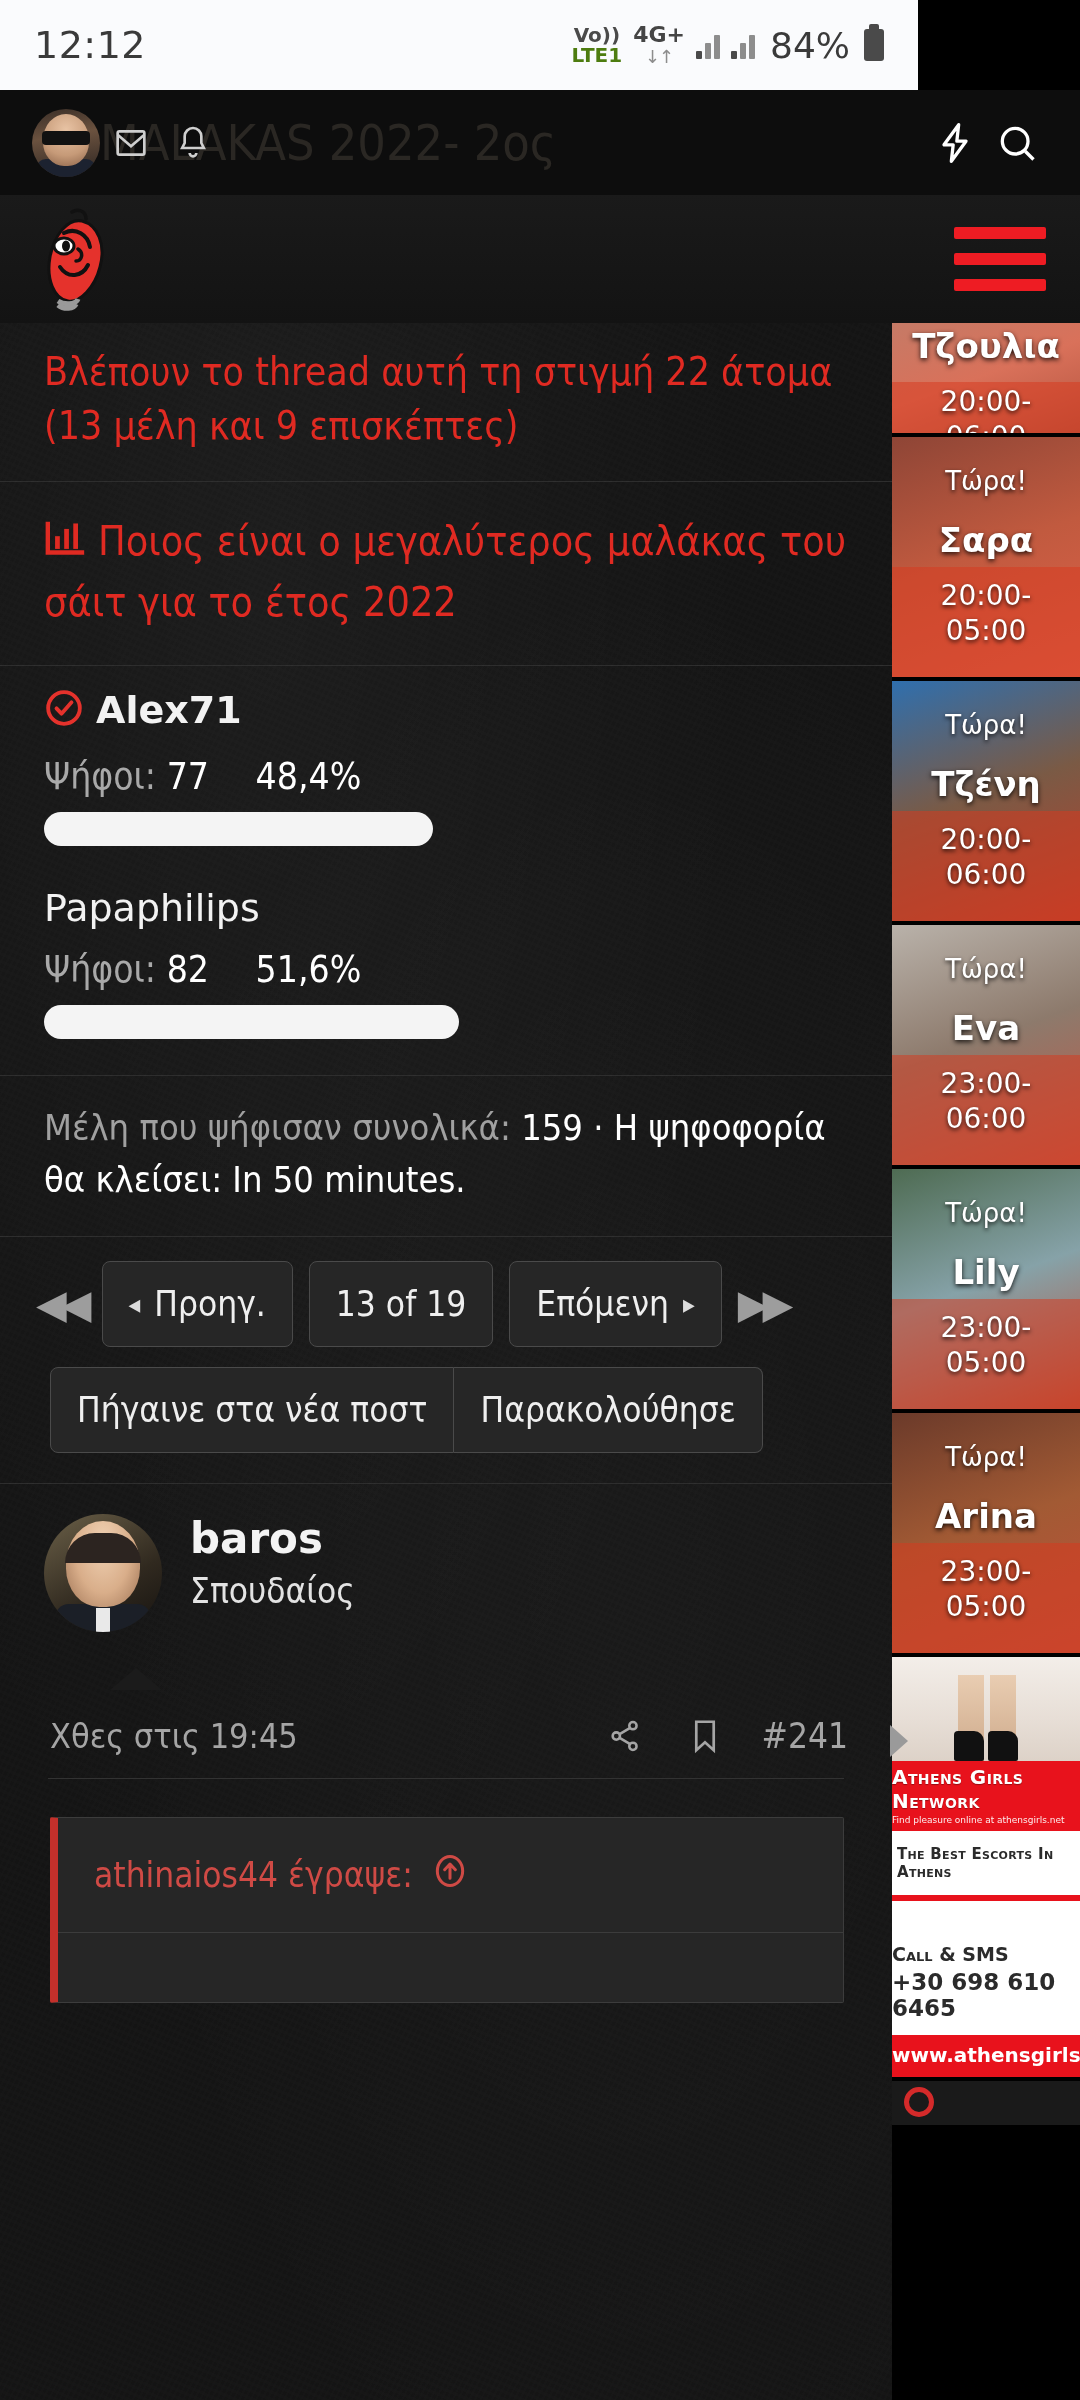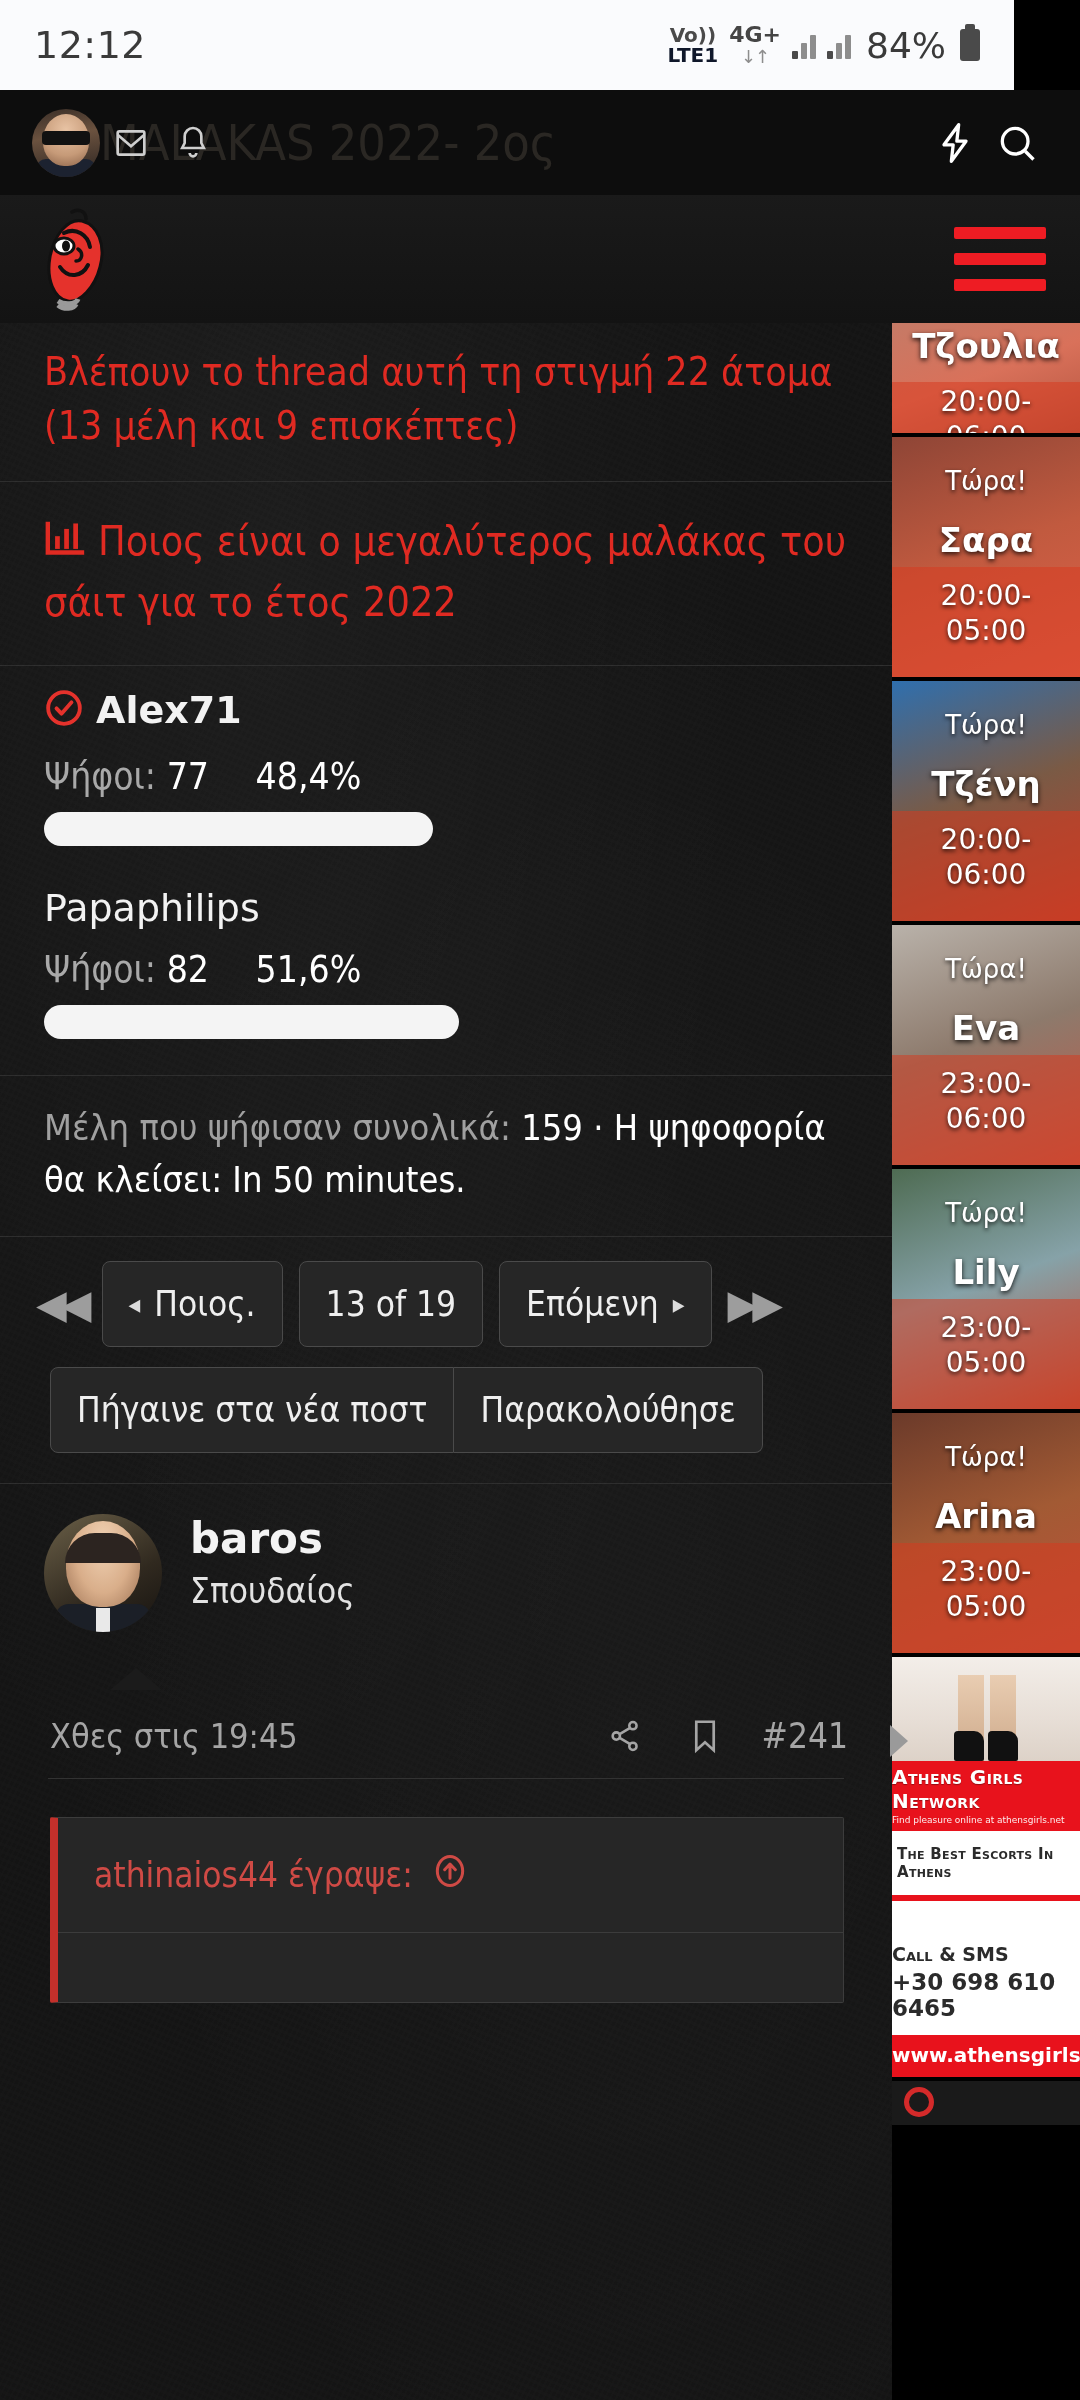--- a/index.html
+++ b/index.html
@@ -5,31 +5,31 @@
   * { box-sizing: border-box; margin: 0; padding: 0; }
   html, body {
     width: 1080px; height: 2400px;
     background: #000;
     font-family: "DejaVu Sans", "Liberation Sans", sans-serif;
     overflow: hidden;
   }
 
   
   .statusbar {
-    height: 90px; width: 1014px;
+    height: 90px; width: 918px;
     background: #fafbfd;
     display: flex; align-items: center;
     padding: 0 34px;
     color: #3c3c3c;
   }
   .status-time { font-size: 38px; letter-spacing: 0.5px; color: #3a3a3a; }
   .status-right { margin-left: auto; display: flex; align-items: center; gap: 11px; }
   .volte { display: flex; flex-direction: column; align-items: center; line-height: 1.0; }
   .volte .l1 { font-size: 20px; font-weight: bold; color: #4a4a4a; }
-  .volte .l2 { font-size: 20px; font-weight: bold; color: #0f172a; }
+  .volte .l2 { font-size: 20px; font-weight: bold; color: #4d7c0f; }
   .netgrp { display: flex; flex-direction: column; align-items: center; line-height: 1.0; gap: 2px;}
   .netgrp .nt { font-size: 22px; font-weight: bold; color: #454545; }
   .netgrp .ar { font-size: 18px; color: #8d8d8d; letter-spacing:-1px;}
   .bars { display: flex; align-items: flex-end; gap: 3px; height: 28px; }
   .bars i { width: 6px; background: #4a4a4a; border-radius: 1px; display: block; }
   .bars i:nth-child(1){height:8px;}
   .bars i:nth-child(2){height:16px;background:#8d8d8d;}
   .bars i:nth-child(3){height:24px;background:#8d8d8d;}
   .batt-pct { font-size: 36px; color: #3a3a3a; margin-left: 4px;}
   .batt { width: 20px; height: 32px; border-radius: 3px; background:#4a4a4a; position: relative; margin-left: 3px;}
@@ -377,21 +377,21 @@
     <div class="polltotal">
       <span class="dim">Μέλη που ψήφισαν συνολικά: </span><span>159 · Η ψηφοφορία θα κλείσει: In 50 minutes.</span>
     </div>
 
     <div class="hairline"></div>
 
     <div class="pagerow">
       <span class="farrow">◀◀</span>
       <div class="pbtn">
         <span class="caret">◂</span>
-        <span>Ποιος.</span>
+        <span>Προηγ.</span>
       </div>
       <div class="pbtn">
         <span>13 of 19</span>
       </div>
       <div class="pbtn">
         <span>Επόμενη</span>
         <span class="caret">▸</span>
       </div>
       <span class="farrow">▶▶</span>
     </div>

